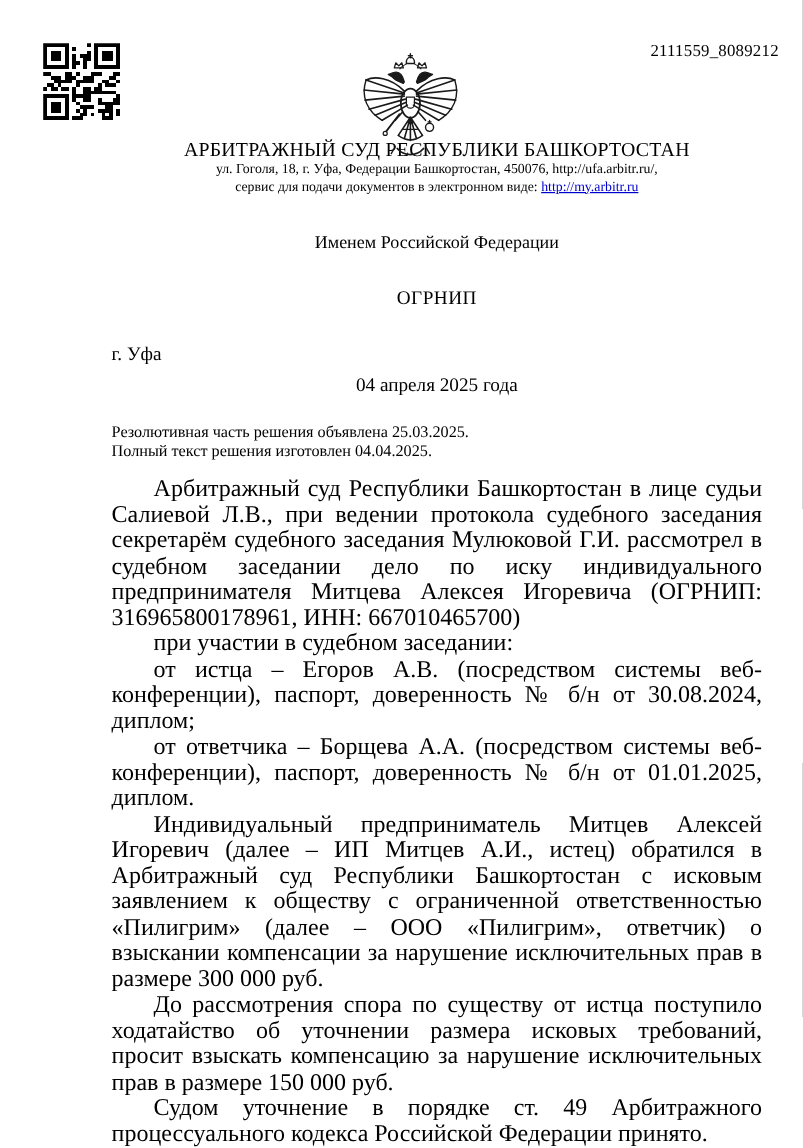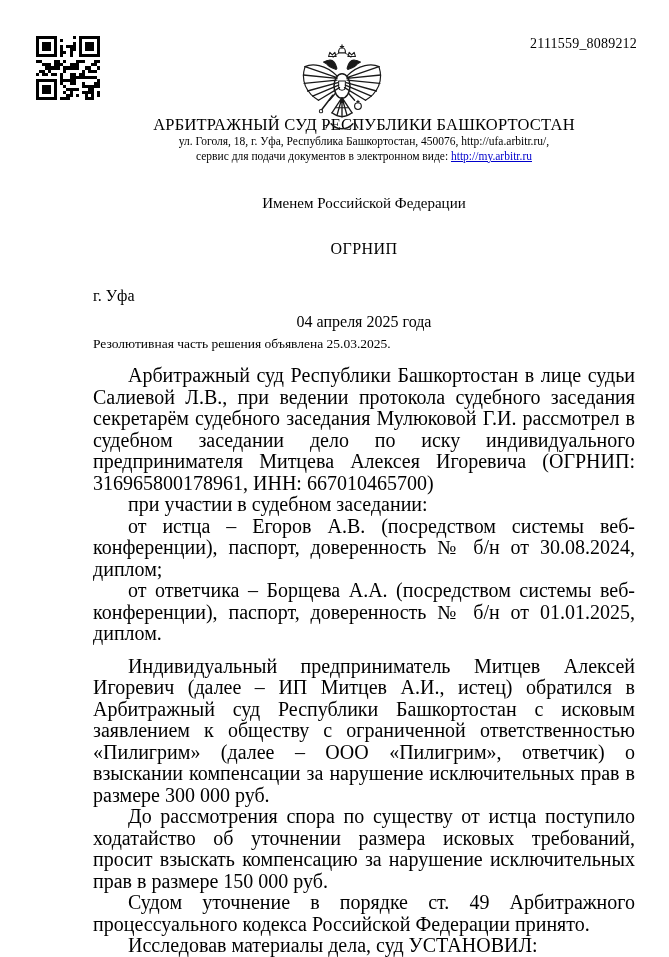--- a/index.html
+++ b/index.html
@@ -7,21 +7,21 @@
   .page {
     position:relative;
     width:669px; height:957px;
     background:#ffffff;
     margin:0 auto;
     overflow:hidden;
     font-family:"Liberation Serif","DejaVu Serif",serif;
     color:#000;
   }
   .doc-id {
-    position:absolute; top:36px; right:32px;
+    position:absolute; top:36px; right:20px;
     font-size:14px; letter-spacing:0.2px;
   }
   .qr {
     position:absolute; top:36px; left:36px;
     width:64px; height:64px;
   }
   .emblem {
     position:absolute; top:42px; left:300px;
     width:84px; height:98px;
   }
@@ -32,28 +32,28 @@
   .addr a, .addr .lnk {
     color:#0000cc; text-decoration:underline; cursor:pointer;
   }
   .in-name { text-align:center; margin-top:32px; font-size:15px; }
   .doc-type { text-align:center; margin-top:28px; font-size:16px; letter-spacing:0.4px; }
   .case-line {
     display:flex; justify-content:space-between;
     margin-top:27px; font-size:16px; line-height:21px;align-items:center;
   }
   .date-line { margin-top:5px; font-size:16px; line-height:21px;text-align:center; }
-  .small-lines { margin-top:4px; font-size:13.5px; line-height:16px; }
+  .small-lines { margin-top:20px; font-size:13.5px; line-height:16px; }
   .body-block { margin-top:13px; }
   .para {
     font-size:20px; line-height:21.5px;
     text-align:justify; text-align-last:left;
     text-indent:35px;
   }
-  .section-gap { margin-top:11px; }
+  .section-gap { }
 </style>
 </head>
 <body>
 
 <div class="page">
 
   <div class="doc-id">2111559_8089212</div>
 
   <svg class="qr" id="qr-svg" viewBox="0 0 21 21" shape-rendering="crispEdges">
       <rect x="12" y="0" width="1" height="1" fill="#000"></rect>
@@ -228,33 +228,34 @@
 
       <path d="M37 97 q5 6 13 6 q8 0 13 -6" stroke-width="1.8"></path>
       <path d="M35 95 l-4 7 M65 95 l4 7" stroke-width="1.4"></path>
     </g>
   </svg>
 
   <div class="content">
 
     <div class="header-block">
       <div class="court-name">АРБИТРАЖНЫЙ СУД РЕСПУБЛИКИ БАШКОРТОСТАН</div>
-      <div class="addr">ул. Гоголя, 18, г. Уфа, Республика Башкортостан, 450076, http://ufa.arbitr.ru/,</div>
+      <div class="addr">ул. Гоголя, 18, г. Уфа, Федерации Башкортостан, 450076, http://ufa.arbitr.ru/,</div>
       <div class="addr"><span>сервис для подачи документов в электронном виде: </span><span class="lnk">http://my.arbitr.ru</span></div>
     </div>
 
     <div class="in-name">Именем Российской Федерации</div>
     <div class="doc-type">ОГРНИП</div>
 
     <div class="case-line">
       <span>г. Уфа</span>
     </div>
     <div class="date-line">04 апреля 2025 года</div>
     <div class="small-lines">
       <div>Резолютивная часть решения объявлена 25.03.2025.</div>
+      <div>Полный текст решения изготовлен 04.04.2025.</div>
     </div>
 
     <div class="body-block">
       <p class="para">Арбитражный суд Республики Башкортостан в лице судьи Салиевой Л.В., при ведении протокола судебного заседания секретарём судебного заседания Мулюковой Г.И. рассмотрел в судебном заседании дело по иску индивидуального предпринимателя Митцева Алексея Игоревича (ОГРНИП: 316965800178961, ИНН: 667010465700)</p>
       <p class="para">при участии в судебном заседании:</p>
       <p class="para">от истца – Егоров А.В. (посредством системы веб-конференции), паспорт, доверенность № б/н от 30.08.2024, диплом;</p>
       <p class="para">от ответчика – Борщева А.А. (посредством системы веб-конференции), паспорт, доверенность № б/н от 01.01.2025, диплом.</p>
       <p class="para section-gap">Индивидуальный предприниматель Митцев Алексей Игоревич (далее – ИП Митцев А.И., истец) обратился в Арбитражный суд Республики Башкортостан с исковым заявлением к обществу с ограниченной ответственностью «Пилигрим» (далее – ООО «Пилигрим», ответчик) о взыскании компенсации за нарушение исключительных прав в размере 300 000 руб.</p>
       <p class="para">До рассмотрения спора по существу от истца поступило ходатайство об уточнении размера исковых требований, просит взыскать компенсацию за нарушение исключительных прав в размере 150 000 руб.</p>
       <p class="para">Судом уточнение в порядке ст. 49 Арбитражного процессуального кодекса Российской Федерации принято.</p>

